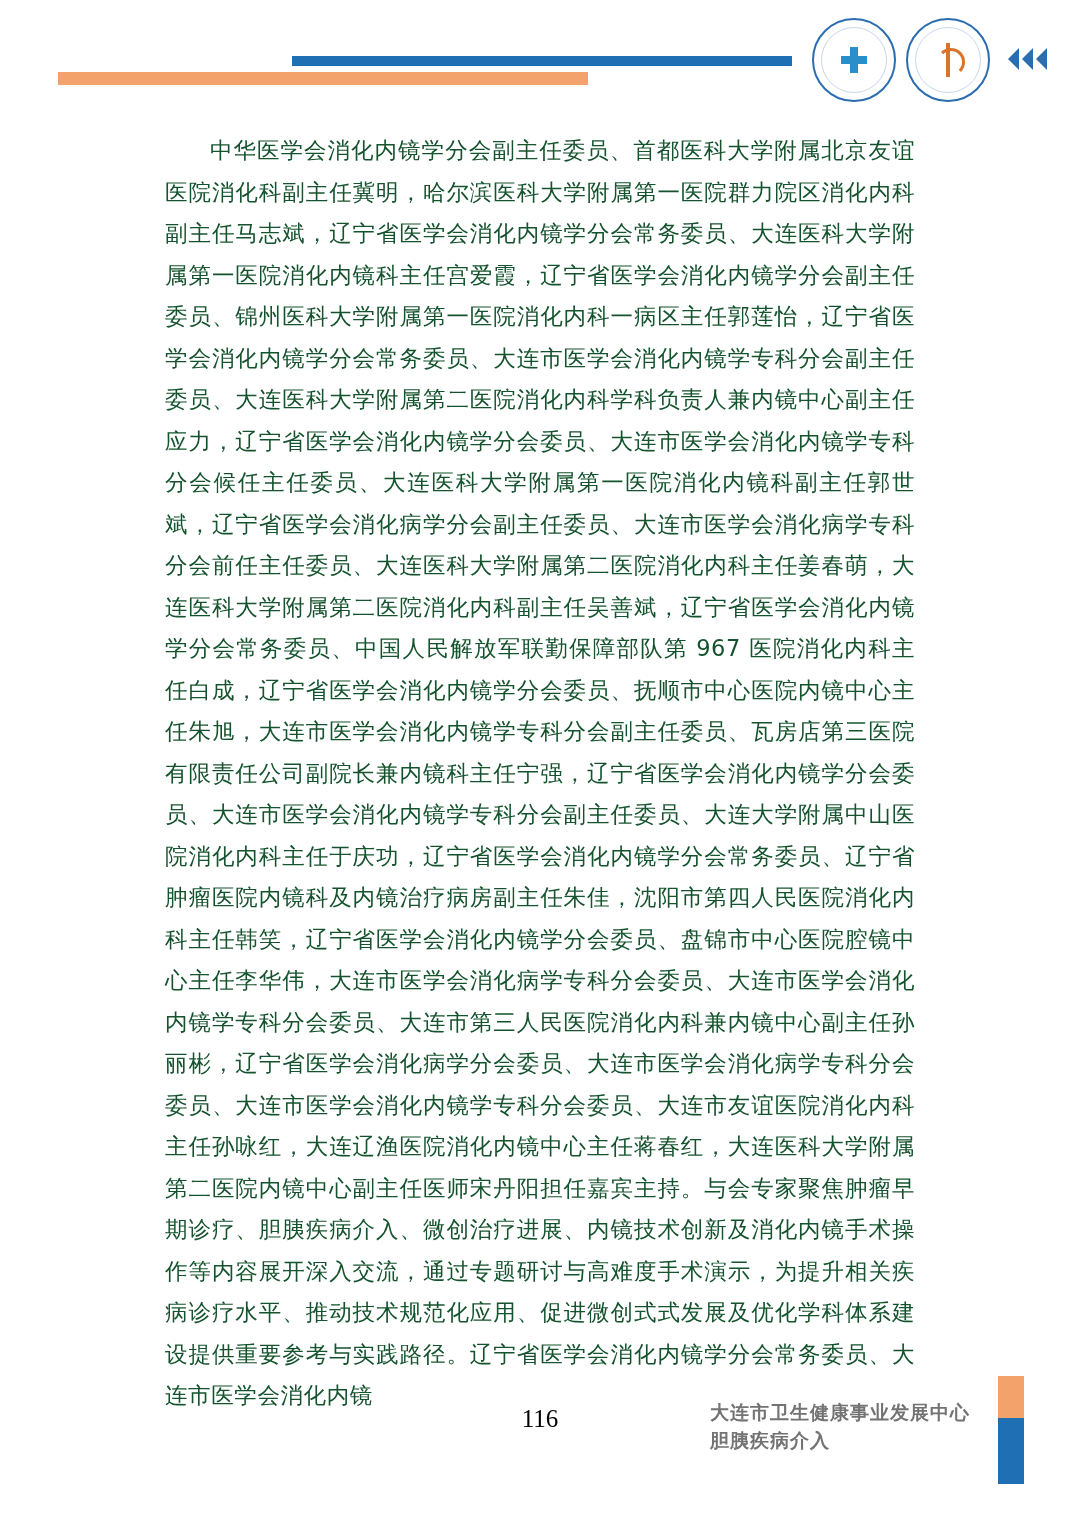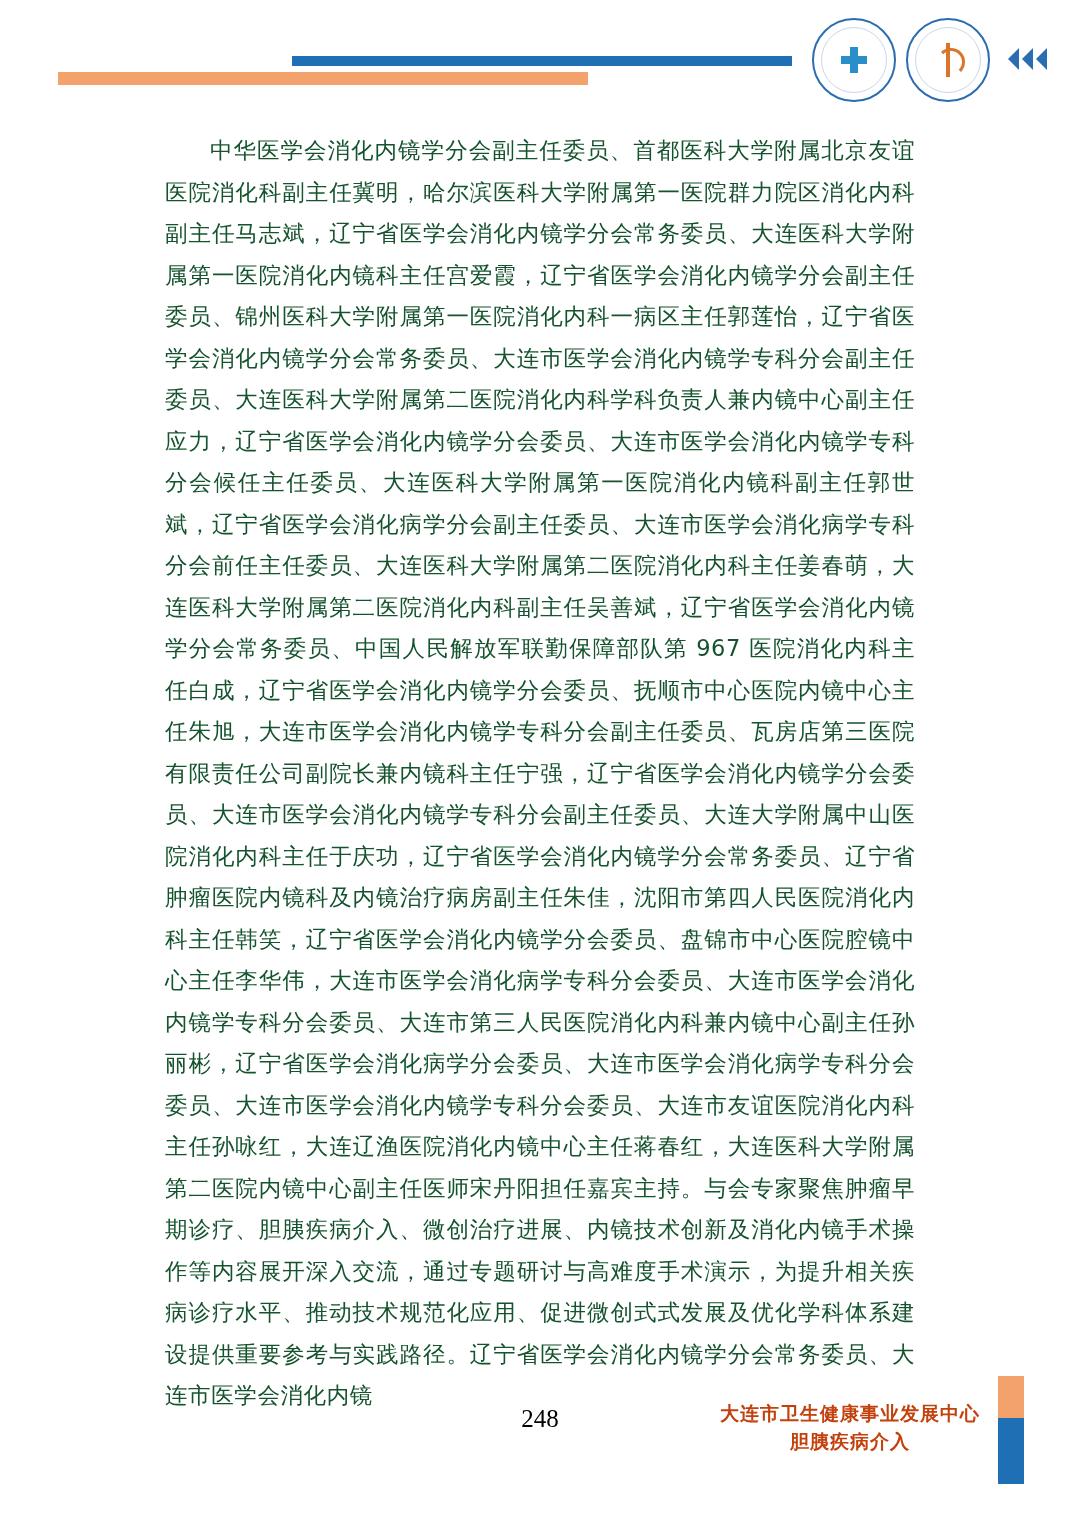--- a/index.html
+++ b/index.html
@@ -155,27 +155,26 @@
     width: 1080px;
     text-align: center;
     font-family: "Liberation Serif", serif;
     font-size: 25px;
     color: #000000;
   }
   .footer-org {
     position: absolute;
     right: 90px;
     top: 1400px;
-    text-align: center;
     width: 280px;
-    font-family: Liberation Serif, serif;
+    font-family: Liberation Mono, monospace;
     font-size: 19px;
     line-height: 28px;
     font-weight: bold;
-    color: #c2410c;
+    color: #737373;
     letter-spacing: 1px;
   }
   .footer-bar-orange {
     position: absolute;
     right: 56px;
     top: 1376px;
     width: 26px;
     height: 44px;
     background: #f2a26a;
   }
@@ -213,21 +212,21 @@
       <div class="chev"></div>
       <div class="chev"></div>
       <div class="chev"></div>
     </div>
   </div>
 
   <div class="content">
     <p class="para">中华医学会消化内镜学分会副主任委员、首都医科大学附属北京友谊医院消化科副主任冀明，哈尔滨医科大学附属第一医院群力院区消化内科副主任马志斌，辽宁省医学会消化内镜学分会常务委员、大连医科大学附属第一医院消化内镜科主任宫爱霞，辽宁省医学会消化内镜学分会副主任委员、锦州医科大学附属第一医院消化内科一病区主任郭莲怡，辽宁省医学会消化内镜学分会常务委员、大连市医学会消化内镜学专科分会副主任委员、大连医科大学附属第二医院消化内科学科负责人兼内镜中心副主任应力，辽宁省医学会消化内镜学分会委员、大连市医学会消化内镜学专科分会候任主任委员、大连医科大学附属第一医院消化内镜科副主任郭世斌，辽宁省医学会消化病学分会副主任委员、大连市医学会消化病学专科分会前任主任委员、大连医科大学附属第二医院消化内科主任姜春萌，大连医科大学附属第二医院消化内科副主任吴善斌，辽宁省医学会消化内镜学分会常务委员、中国人民解放军联勤保障部队第 967 医院消化内科主任白成，辽宁省医学会消化内镜学分会委员、抚顺市中心医院内镜中心主任朱旭，大连市医学会消化内镜学专科分会副主任委员、瓦房店第三医院有限责任公司副院长兼内镜科主任宁强，辽宁省医学会消化内镜学分会委员、大连市医学会消化内镜学专科分会副主任委员、大连大学附属中山医院消化内科主任于庆功，辽宁省医学会消化内镜学分会常务委员、辽宁省肿瘤医院内镜科及内镜治疗病房副主任朱佳，沈阳市第四人民医院消化内科主任韩笑，辽宁省医学会消化内镜学分会委员、盘锦市中心医院腔镜中心主任李华伟，大连市医学会消化病学专科分会委员、大连市医学会消化内镜学专科分会委员、大连市第三人民医院消化内科兼内镜中心副主任孙丽彬，辽宁省医学会消化病学分会委员、大连市医学会消化病学专科分会委员、大连市医学会消化内镜学专科分会委员、大连市友谊医院消化内科主任孙咏红，大连辽渔医院消化内镜中心主任蒋春红，大连医科大学附属第二医院内镜中心副主任医师宋丹阳担任嘉宾主持。与会专家聚焦肿瘤早期诊疗、胆胰疾病介入、微创治疗进展、内镜技术创新及消化内镜手术操作等内容展开深入交流，通过专题研讨与高难度手术演示，为提升相关疾病诊疗水平、推动技术规范化应用、促进微创式式发展及优化学科体系建设提供重要参考与实践路径。辽宁省医学会消化内镜学分会常务委员、大连市医学会消化内镜</p>
   </div>
 
-  <div class="page-number">248</div>
+  <div class="page-number">116</div>
 
   <div class="footer-org">
     <div>大连市卫生健康事业发展中心</div>
     <div>胆胰疾病介入</div>
   </div>
 
   <div class="footer-bar-orange"></div>
   <div class="footer-bar-blue"></div>
 
 </div>

